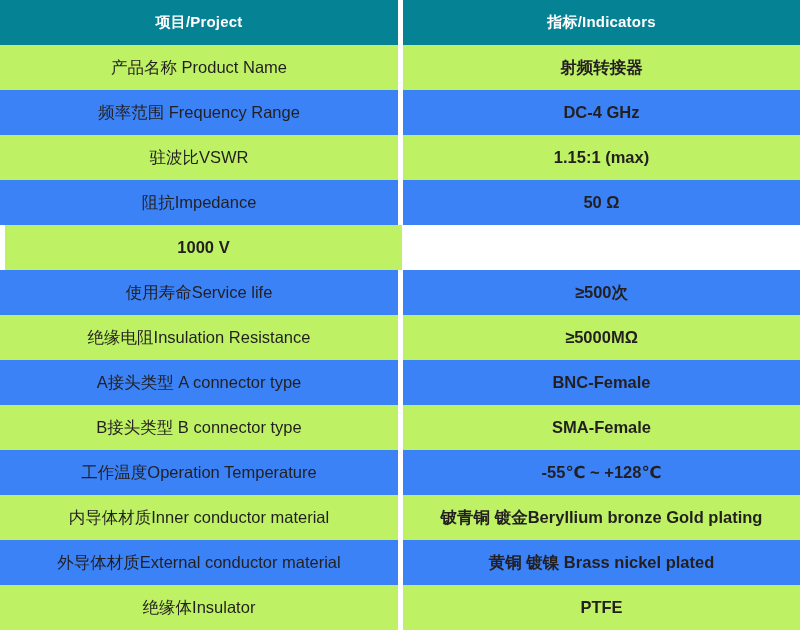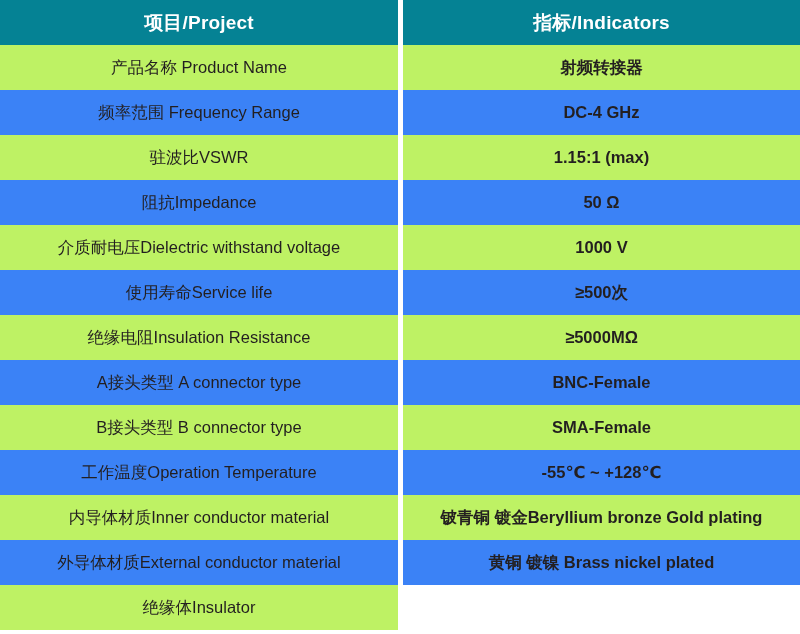--- a/index.html
+++ b/index.html
@@ -27,21 +27,21 @@
     box-sizing: border-box;
   }
   .header-row {
     height: 45px;
     flex: 0 0 45px;
   }
   .header-row .cell {
     background: #058294;
     color: #ffffff;
     font-weight: bold;
-    font-size: 19px;
+    font-size: 15px;
     letter-spacing: 0.2px;
   }
   .body-row {
     height: 45px;
     flex: 0 0 45px;
   }
   .cell {
     display: flex;
     align-items: center;
     justify-content: center;
@@ -98,21 +98,20 @@
         <div class="cell col-project">驻波比VSWR</div>
         <div class="col-gap"></div>
         <div class="cell col-indicator">1.15:1 (max)</div>
       </div>
       <div class="row body-row shade-light">
         <div class="cell col-project">阻抗Impedance</div>
         <div class="col-gap"></div>
         <div class="cell col-indicator">50 Ω</div>
       </div>
       <div class="row body-row shade-white">
-        <div class="cell col-project">介质耐电压Dielectric withstand voltage</div>
         <div class="col-gap"></div>
         <div class="cell col-indicator">1000 V</div>
       </div>
       <div class="row body-row shade-light">
         <div class="cell col-project">使用寿命Service life</div>
         <div class="col-gap"></div>
         <div class="cell col-indicator">≥500次</div>
       </div>
       <div class="row body-row shade-white">
         <div class="cell col-project">绝缘电阻Insulation Resistance</div>
@@ -140,16 +139,17 @@
         <div class="cell col-indicator">铍青铜 镀金Beryllium bronze Gold plating</div>
       </div>
       <div class="row body-row shade-light">
         <div class="cell col-project">外导体材质External conductor material</div>
         <div class="col-gap"></div>
         <div class="cell col-indicator">黄铜 镀镍 Brass nickel plated</div>
       </div>
       <div class="row body-row shade-white">
         <div class="cell col-project">绝缘体Insulator</div>
         <div class="col-gap"></div>
+        <div class="cell col-indicator">PTFE</div>
       </div>
     </div>
 
 </div>
 
 </body></html>

